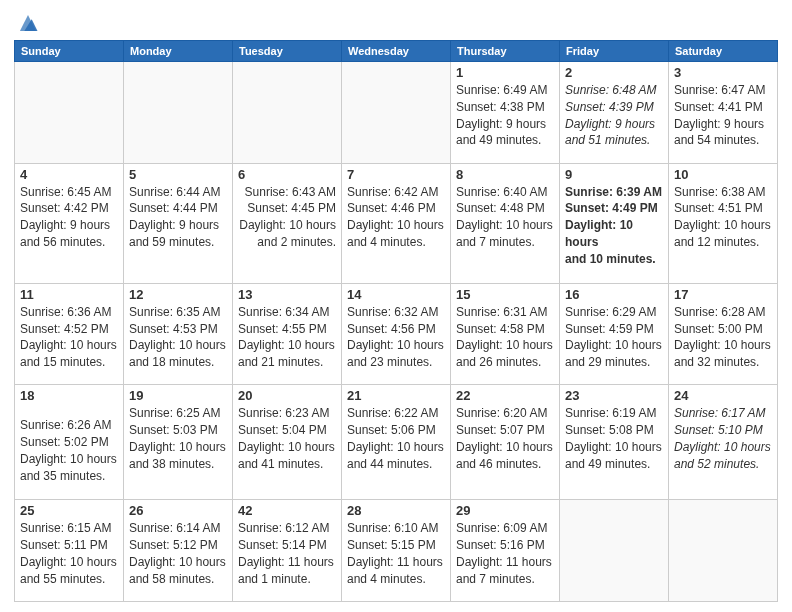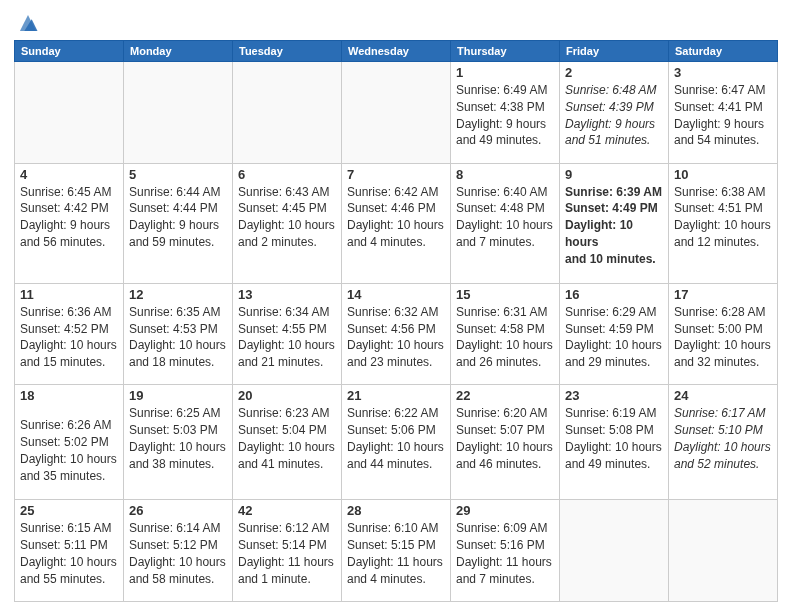--- a/index.html
+++ b/index.html
@@ -174,21 +174,21 @@
           </td>
           <td>
             <span class="day-num">5</span>
             <div class="day-info" style="white-space: pre-line;">Sunrise: 6:44 AM
 Sunset: 4:44 PM
 Daylight: 9 hours
 and 59 minutes.</div>
           </td>
           <td>
             <span class="day-num">6</span>
-            <div class="day-info" style="white-space: pre-line;">Sunrise: 6:43 AM
+            <div class="day-info" style="white-space: pre-line; text-align: right;">Sunrise: 6:43 AM
 Sunset: 4:45 PM
 Daylight: 10 hours
 and 2 minutes.</div>
           </td>
           <td>
             <span class="day-num">7</span>
             <div class="day-info" style="white-space: pre-line;">Sunrise: 6:42 AM
 Sunset: 4:46 PM
 Daylight: 10 hours
 and 4 minutes.</div>

